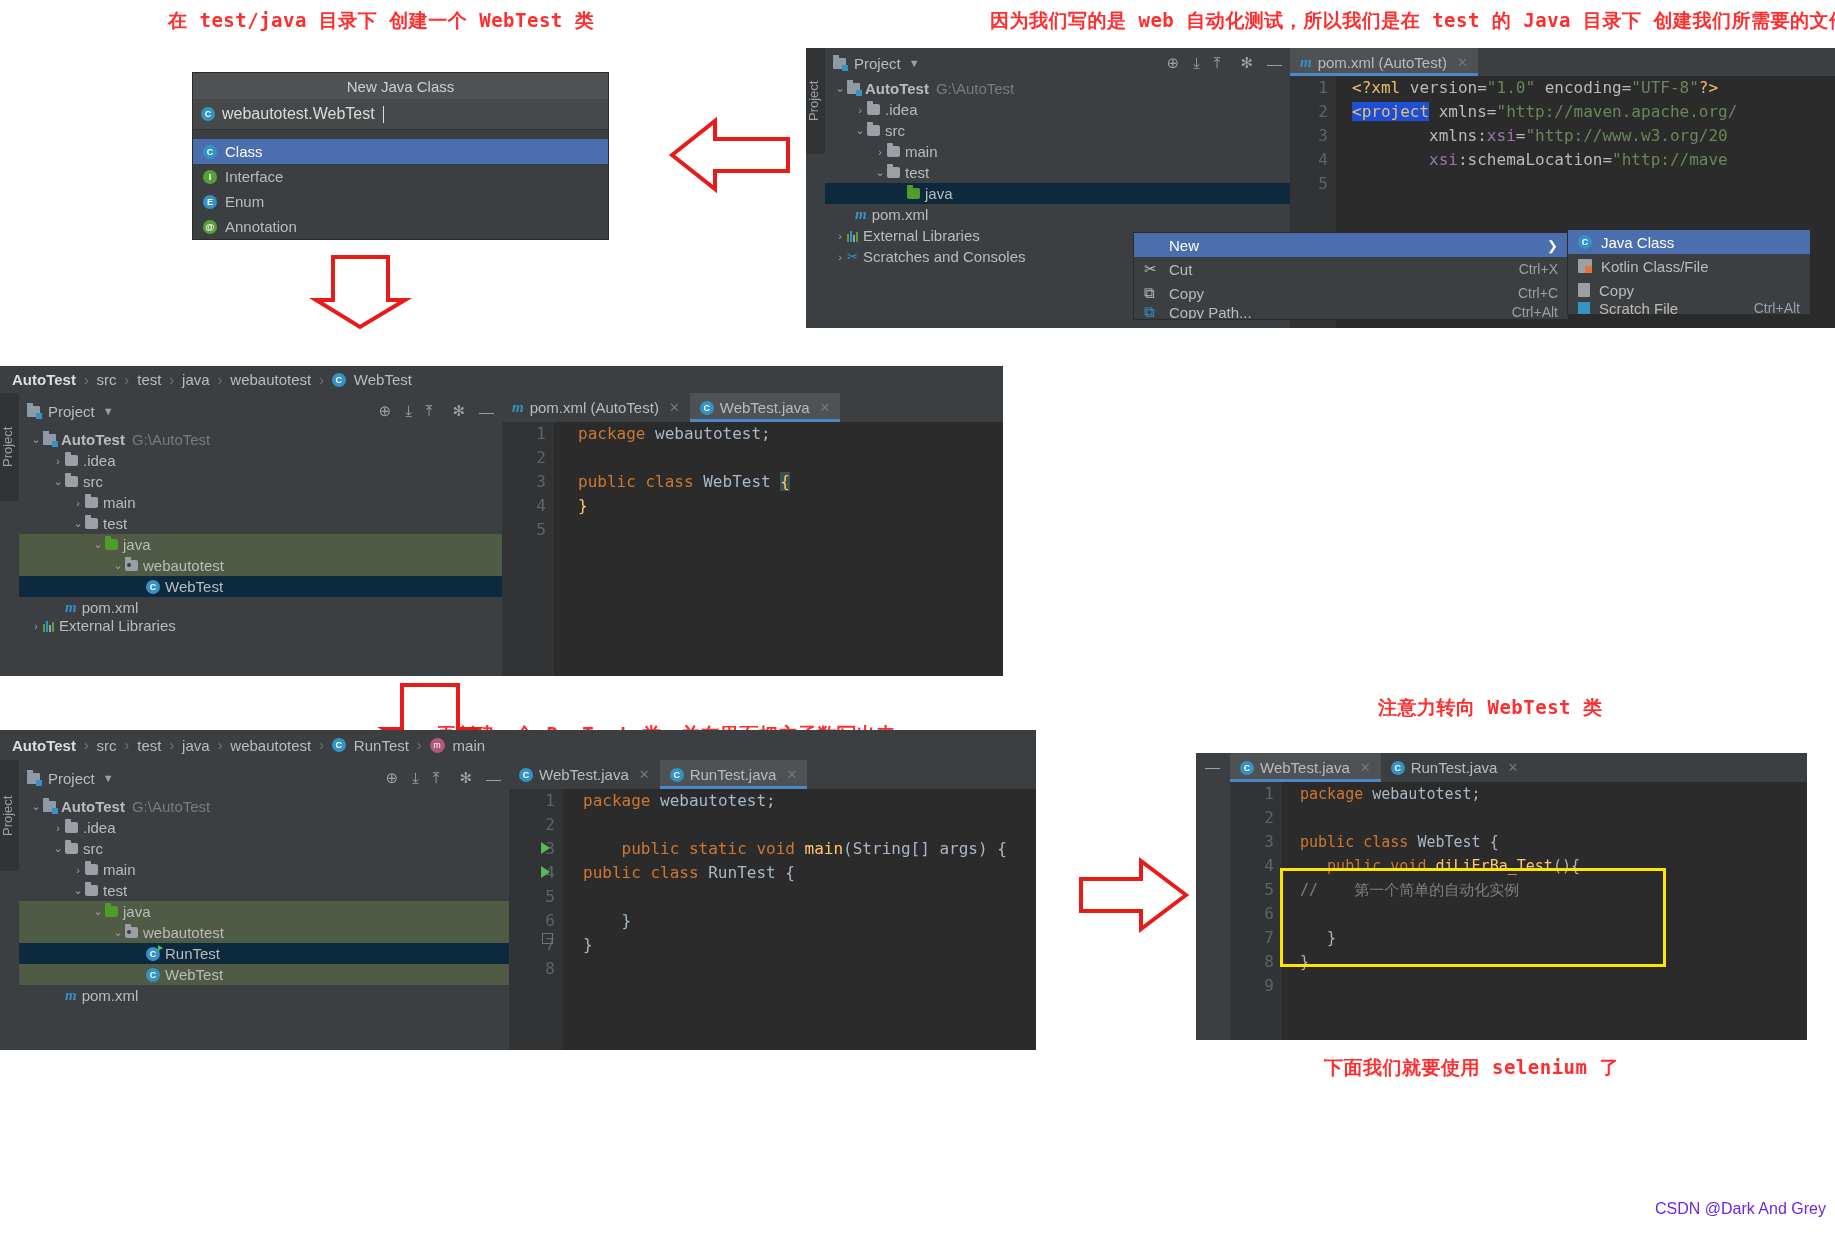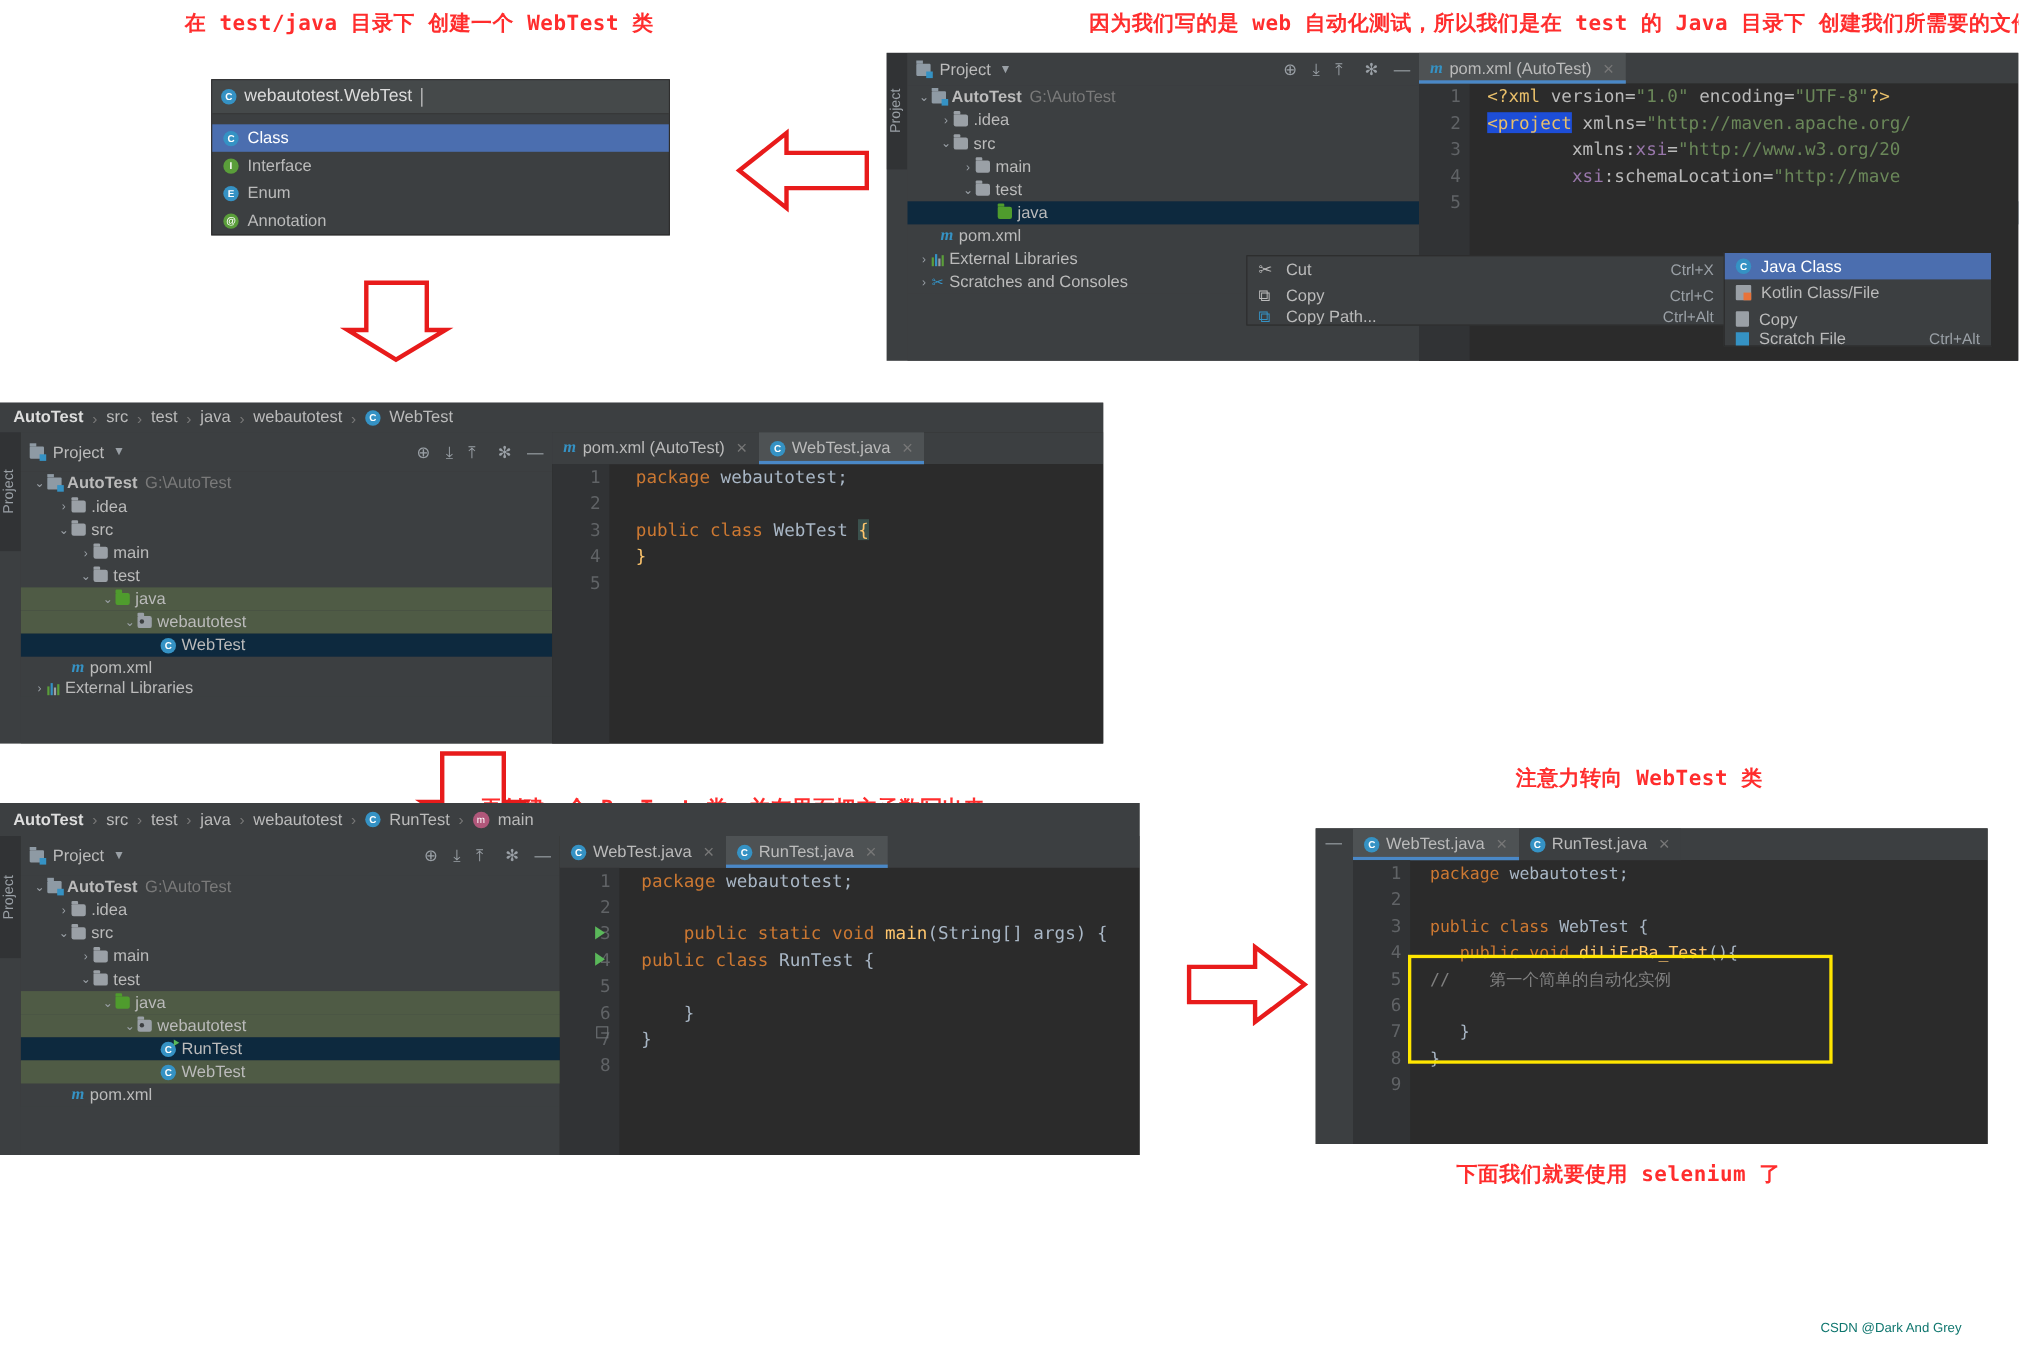--- a/index.html
+++ b/index.html
@@ -87,21 +87,21 @@
   
   .ctx{position:absolute;background:#3c3f41;border:1px solid #2b2b2b;font-size:15px;color:#bbbbbb;}
   .ctx .row{height:24px;display:flex;align-items:center;padding:0 10px;gap:9px;}
   .ctx .row.sel{background:#4b6eaf;color:#fff;}
   .ctx .row .sc{margin-left:auto;color:#9aa0a6;font-size:14px;}
   .sub-arrow{margin-left:auto;color:#fff;font-size:13px;}
 
   
   svg.arrow-svg{position:absolute;overflow:visible;}
   .ylw{position:absolute;border:3px solid #ffe600;pointer-events:none;}
-  .watermark{position:absolute;color:#0f766e;font-size:12px;}
+  .watermark{position:absolute;color:#6d28d9;font-size:16px;}
   .vtab{position:absolute;writing-mode:vertical-rl;transform:rotate(180deg);
         color:#9aa0a6;font-size:13px;background:#313335;}
 </style>
 </head>
 <body>
 
 <div class="ann" style="left:168px;top:8px;">在 test/java 目录下 创建一个 WebTest 类</div>
 <div class="ann" style="left:990px;top:8px;">因为我们写的是 web 自动化测试，所以我们是在 test 的 Java 目录下 创建我们所需要的文件</div>
 <div class="ann" style="left:437px;top:722px;">再创建一个 RunTest 类，并在里面把主函数写出来</div>
 <div class="ann" style="left:1378px;top:695px;">注意力转向 WebTest 类</div>
@@ -115,20 +115,21 @@
   <path d="M20 2 L75 2 L75 45 L92 45 L47 72 L3 45 L20 45 Z" fill="none" stroke="#e81b1b" stroke-width="4"></path>
 </svg>
 <svg class="arrow-svg" style="left:380px;top:683px;" width="100" height="78" viewBox="0 0 100 78">
   <path d="M22 2 L78 2 L78 46 L96 46 L49 75 L4 46 L22 46 Z" fill="none" stroke="#e81b1b" stroke-width="4"></path>
 </svg>
 <svg class="arrow-svg" style="left:1078px;top:855px;" width="110" height="80" viewBox="0 0 110 80">
   <path d="M108 40 L63 6 L63 24 L3 24 L3 56 L63 56 L63 74 Z" fill="none" stroke="#e81b1b" stroke-width="4"></path>
 </svg>
 
 <div class="dlg" style="left:192px;top:72px;width:415px;">
+  <div class="dlg-title">New Java Class</div>
   <div class="dlg-input">
     <span class="cico">C</span>
     <span>webautotest.WebTest</span>
       <span class="dlg-caret"></span>
   </div>
   <div style="height:9px;background:#3c3f41;"></div>
   <div class="dlg-list">
     <div class="item sel">
       <span class="cico">C</span>
       <span>Class</span>
@@ -236,20 +237,25 @@
         <div><span class="tagn">&lt;?xml </span><span class="attr">version=</span><span class="str">"1.0"</span><span class="attr"> encoding=</span><span class="str">"UTF-8"</span><span class="tagn">?&gt;</span></div>
         <div><span class="hl-proj tagn">&lt;project</span><span class="attr"> xmlns=</span><span class="str">"http://maven.apache.org/</span></div>
         <div>        <span class="attr">xmlns:</span><span class="xsi">xsi</span><span class="attr">=</span><span class="str">"http://www.w3.org/20</span></div>
         <div>        <span class="xsi">xsi</span><span class="attr">:schemaLocation=</span><span class="str">"http://mave</span></div>
       </div>
     </div>
   </div>
 </div>
 
 <div class="ctx" style="left:1133px;top:232px;width:434px;">
+  <div class="row sel">
+    <span style="width:16px;"></span>
+    <span>New</span>
+    <span class="sub-arrow">❯</span>
+  </div>
   <div class="row">
     <span style="width:16px;">✂</span>
     <span>Cut</span>
     <span class="sc">Ctrl+X</span>
   </div>
   <div class="row">
     <span style="width:16px;">⧉</span>
     <span>Copy</span>
     <span class="sc">Ctrl+C</span>
   </div>

